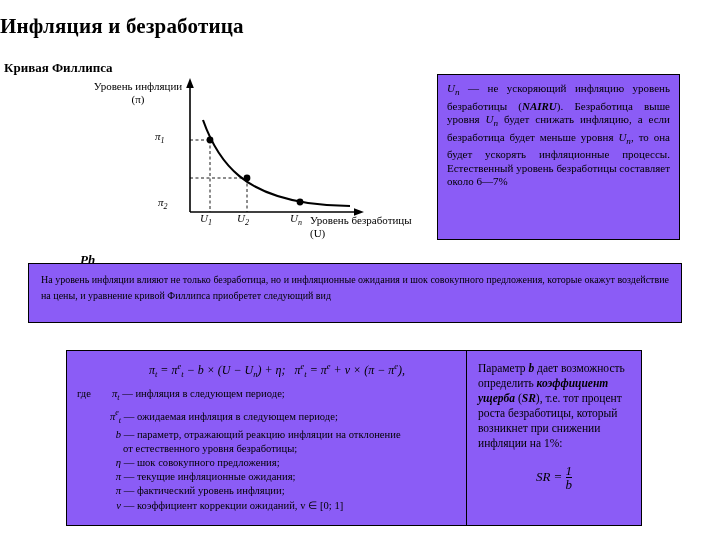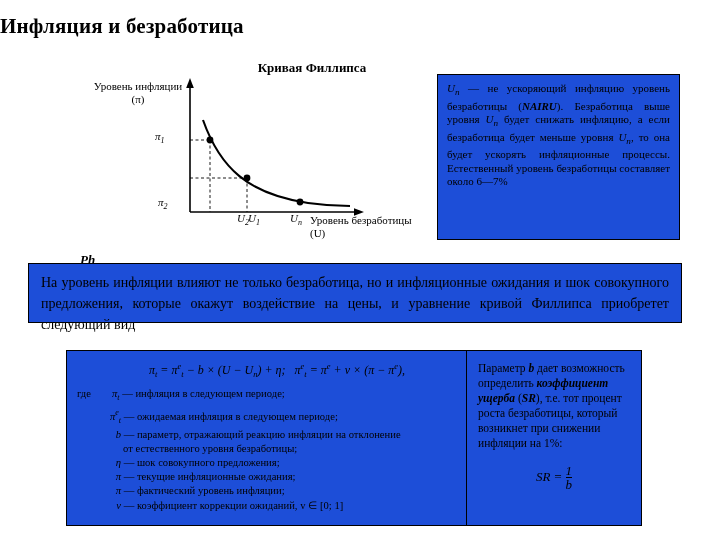--- a/index.html
+++ b/index.html
@@ -26,24 +26,24 @@
     left: 0;
     top: 14px;
     width: 720px;
     font-family: "Liberation Serif", serif;
     font-weight: bold;
     font-size: 21px;
     letter-spacing: 0.2px;
   }
   .subtitle {
     position: absolute;
-    left: 16px;
+    left: 4px;
     top: 60px;
     width: 592px;
-    text-align: center;
+    text-align: left;
     font-weight: bold;
     font-size: 13px;
   }
 
   
   .graph {
     position: absolute;
     left: 60px;
     top: 72px;
     width: 360px;
@@ -78,29 +78,29 @@
     margin-left: 20px;
   }
   .tick {
     position: absolute;
     font-style: italic;
     font-size: 11px;
   }
   .tick sub, .tick sup { font-size: 8px; }
   .t-pi1 { left: 95px; top: 58px; }
   .t-pi2 { left: 98px; top: 96px; margin-top: 28px; }
-  .t-u1 { left: 140px; top: 140px; margin-left: 48px; }
+  .t-u1 { left: 140px; top: 140px; }
   .t-u2 { left: 177px; top: 140px; }
   .t-un { left: 230px; top: 140px; }
 
   
   .box {
     position: absolute;
     border: 1px solid #000;
-    background: #1d4ed8;
+    background: #8b5cf6;
     box-sizing: border-box;
   }
   .box-text {
     font-size: 11px;
     line-height: 13.4px;
     text-align: justify;
     padding: 7px 9px 6px 9px;
   }
   .box-right-top {
     left: 437px;
@@ -109,22 +109,22 @@
     height: 166px;
   }
   .box-wide {
     left: 28px;
     top: 263px;
     width: 654px;
     height: 60px;
   }
   .box-wide .box-text {
     padding: 8px 12px;
-    font-size: 14px;
-    line-height: 21px;
+    font-size: 10px;
+    line-height: 16px;
   }
   .box-formula {
     left: 28px;
     top: 350px;
     width: 422px;
     height: 176px;
     margin-left: 38px;
   }
   .box-param {
     left: 466px;

